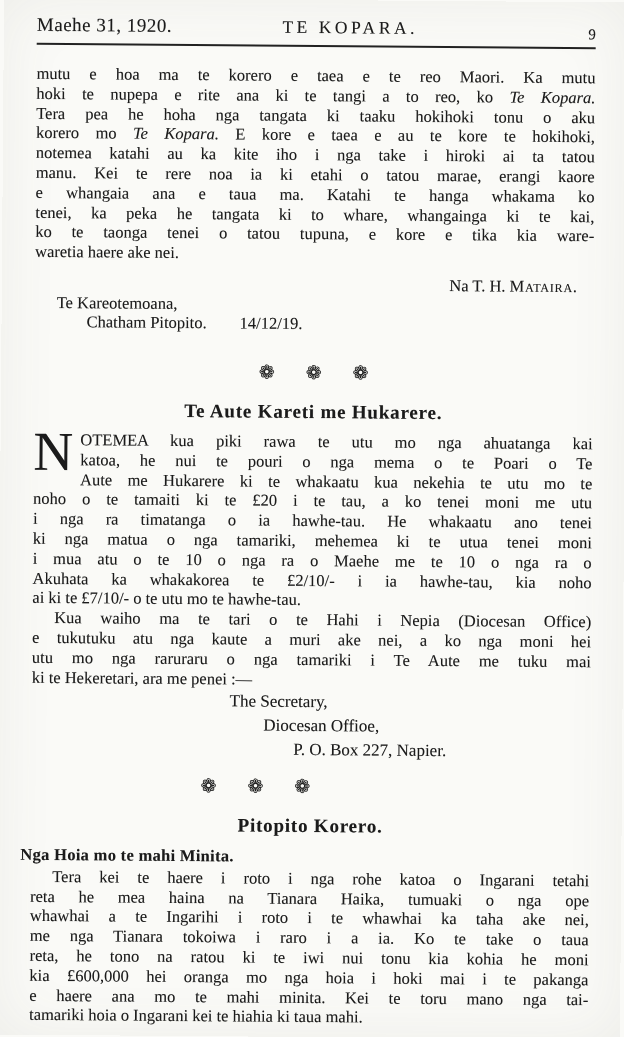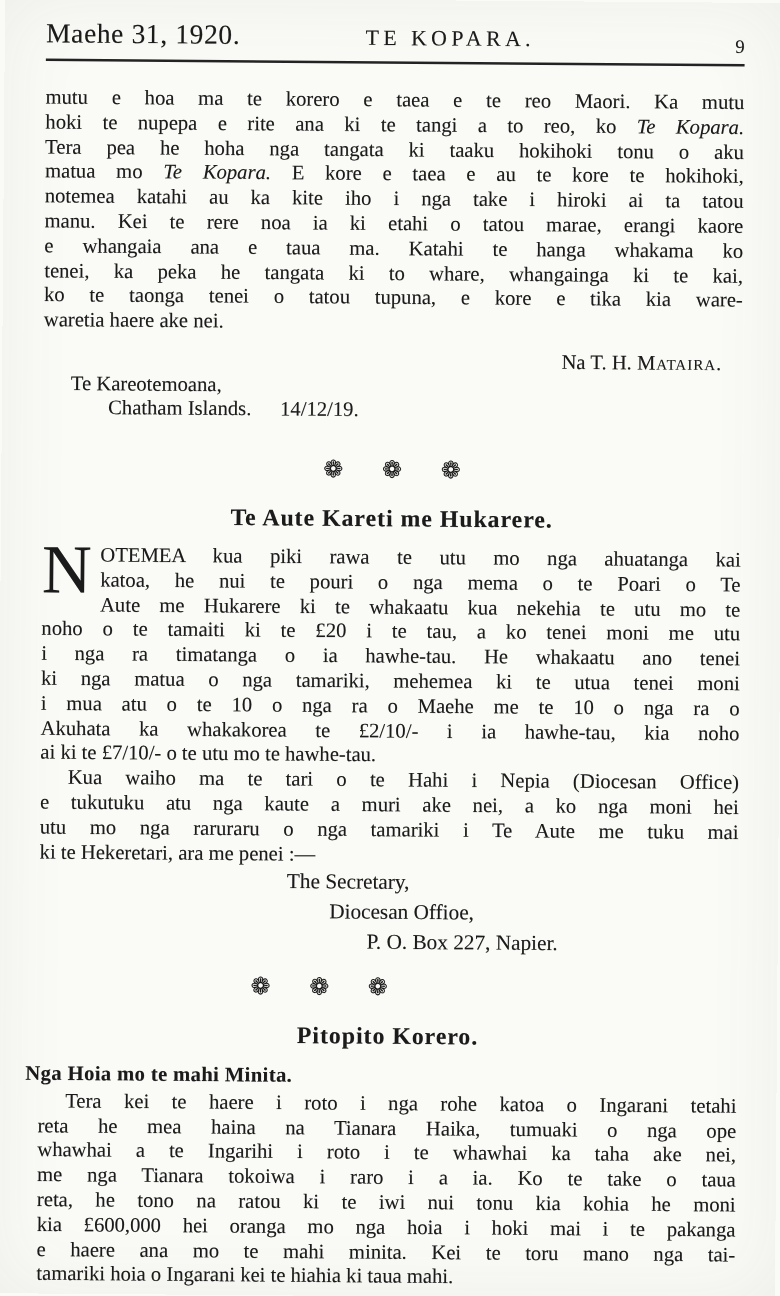--- a/index.html
+++ b/index.html
@@ -18,40 +18,40 @@
     transform:rotate(0.45deg);
     transform-origin:50% 50%;
     text-shadow:0.2px 0.2px 0 rgba(27,27,27,0.35);
   }
   
   .hdr {
     display:flex; justify-content:space-between; align-items:baseline;
     border-bottom:2px solid #232323;
     padding-bottom:7px;
   }
-  .hdr-date { font-size:22px; letter-spacing:0.5px; }
+  .hdr-date { font-size:19px; letter-spacing:0.5px; }
   .hdr-title { font-size:17.5px; letter-spacing:3.5px; margin-left:-60px; }
   .hdr-page { font-size:15px; position:relative; top:4px; }
   
   .para { margin:0; }
   .tl {
     font-size:16.5px; line-height:19.8px;
     text-align:justify; text-align-last:justify;
     white-space:normal;
   }
   .tl.last { text-align-last:left; }
   .tl.ind  { text-indent:22px; }
   .ital { font-style:italic; }
   .p-cont { margin-top:19px; }
   
   .sig-line { text-align:right; padding-right:16px; font-size:16.5px; line-height:20px; margin-top:11px; }
   .sig-caps { font-variant:small-caps; letter-spacing:0.8px;text-align:right; }
   .place-line { font-size:16.5px; line-height:19px; margin-left:22px; }
   .place-line2 { font-size:16.5px; line-height:19px; margin-left:52px; }
-  .date-val { display:inline-block; margin-left:23px; }
+  .date-val { display:inline-block; margin-left:33px; }
   
   .orn-row { display:flex; justify-content:center; gap:31px; }
   .orn-row-1 { margin-top:27px; }
   .orn-row-2 { margin-top:13px; transform:translateX(-55px); }
   .orn { font-family:"DejaVu Sans", sans-serif; font-size:19px; line-height:24px; color:#161616; }
   
   .h-center {
     text-align:center; font-weight:bold; font-size:19px; line-height:22px;
     letter-spacing:0.8px; margin-top:17px;
   }
@@ -76,35 +76,35 @@
   <div class="hdr">
     <span class="hdr-date">Maehe 31, 1920.</span>
     <span class="hdr-title">TE KOPARA.</span>
     <span class="hdr-page">9</span>
   </div>
 
   <div class="para p-cont">
       <div class="tl"><span>mutu e hoa ma te korero e taea e te reo Maori.  Ka mutu</span></div>
       <div class="tl"><span>hoki te nupepa e rite ana ki te tangi a to reo, ko </span><span class="ital">Te Kopara.</span></div>
       <div class="tl"><span>Tera pea he hoha nga tangata ki taaku hokihoki tonu o aku</span></div>
-      <div class="tl"><span>matua mo </span><span class="ital">Te Kopara.</span><span>  E kore e taea e au te kore te hokihoki,</span></div>
+      <div class="tl"><span>korero mo </span><span class="ital">Te Kopara.</span><span>  E kore e taea e au te kore te hokihoki,</span></div>
       <div class="tl"><span>notemea katahi au ka kite iho i nga take i hiroki ai ta tatou</span></div>
       <div class="tl"><span>manu.  Kei te rere noa ia ki etahi o tatou marae, erangi kaore</span></div>
       <div class="tl"><span>e whangaia ana e taua ma.  Katahi te hanga whakama ko</span></div>
       <div class="tl"><span>tenei, ka peka he tangata ki to whare, whangainga ki te kai,</span></div>
       <div class="tl"><span>ko te taonga tenei o tatou tupuna, e kore e tika kia ware-</span></div>
       <div class="tl last"><span>waretia haere ake nei.</span></div>
     </div>
 
   <div class="sig-line">
     <span>Na T. H. </span><span class="sig-caps">Mataira.</span>
   </div>
   <div class="place-line">Te Kareotemoana,</div>
   <div class="place-line2">
-    <span>Chatham Islands.</span><span class="date-val">14/12/19.</span>
+    <span>Chatham Pitopito.</span><span class="date-val">14/12/19.</span>
   </div>
 
   <div class="orn-row orn-row-1">
     <span class="orn">❁</span>
     <span class="orn">❁</span>
     <span class="orn">❁</span>
   </div>
 
   <div class="h-center">Te Aute Kareti me Hukarere.</div>
 

